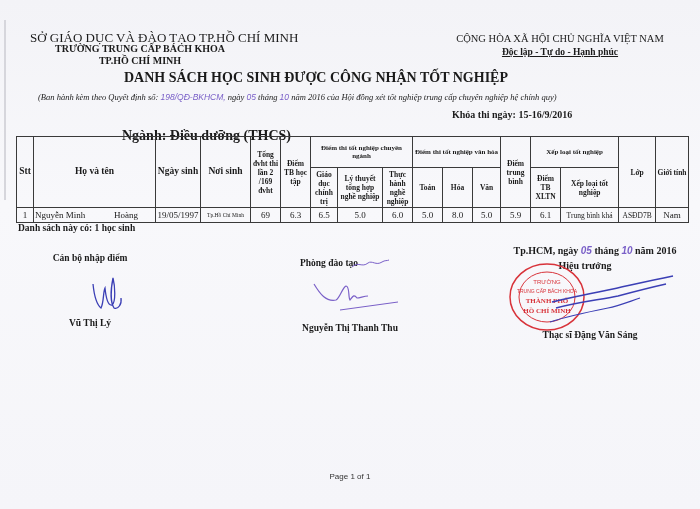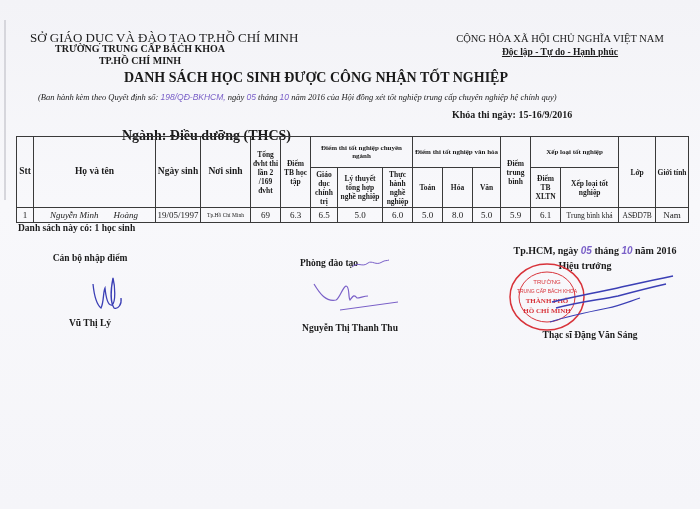--- a/index.html
+++ b/index.html
@@ -40,21 +40,21 @@
     border: 1px solid #3a3a3a; padding: 0 1px; text-align: center;
     vertical-align: middle; line-height: 1.2; font-weight: normal;
   }
   table.grid th.big { font-weight: bold; font-size: 9.5px; }
   table.grid th.mid { font-weight: bold; font-size: 7.5px; }
   table.grid th.sm { font-size: 7px; font-weight: bold; }
   table.grid tr.r1 { height: 31px; }
   table.grid tr.r2 { height: 40px; }
   table.grid tr.data { height: 15px; }
   table.grid tr.data td { font-size: 9px; }
-  table.grid td.name { text-align: center; font-style: italic; }
+  table.grid td.name { text-align: left; }
   table.grid td.name span.last { float: right; padding-right: 16px; }
   table.grid td.tiny { font-size: 5.5px !important; }
   table.grid td.small { font-size: 7.5px !important; }
 
   .count { left: 18px; top: 223px; font-size: 9.5px; }
 
   
   .sig-label { font-size: 9.5px; }
   .sig1-label { left: 40px; top: 253px; width: 100px; }
   .sig1-name { left: 40px; top: 318px; width: 100px; font-size: 9.5px; }
@@ -191,13 +191,14 @@
       <text x="39" y="51" text-anchor="middle" font-size="7" font-weight="bold" fill="#d8333a" font-family="Liberation Serif, serif">HỒ CHÍ MINH</text>
     </svg>
   </div>
   <svg class="sig-svg" style="left:548px;top:272px" width="130" height="55" viewBox="0 0 130 55">
     <path d="M4 30 C20 26, 40 22, 60 18 C75 15, 95 10, 125 4" fill="none" stroke="#3b3fb5" stroke-width="1.6"></path>
     <path d="M8 36 C30 30, 50 28, 70 24 C85 20, 100 16, 118 12" fill="none" stroke="#3b3fb5" stroke-width="1.3"></path>
     <path d="M2 50 C20 44, 40 40, 60 36 C70 34, 80 30, 92 26" fill="none" stroke="#3b3fb5" stroke-width="1.2"></path>
   </svg>
   <div class="abs c b sig3-name">Thạc sĩ Đặng Văn Sáng</div>
 
+  <div class="abs c footer">Page 1 of 1</div>
 </div>
 
 </body></html>

